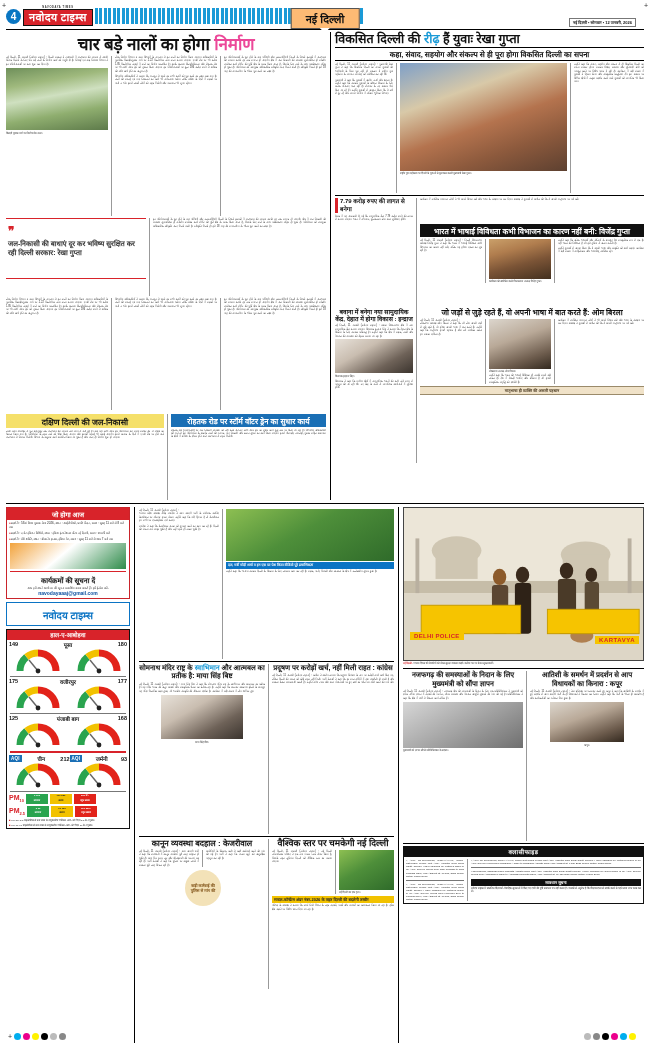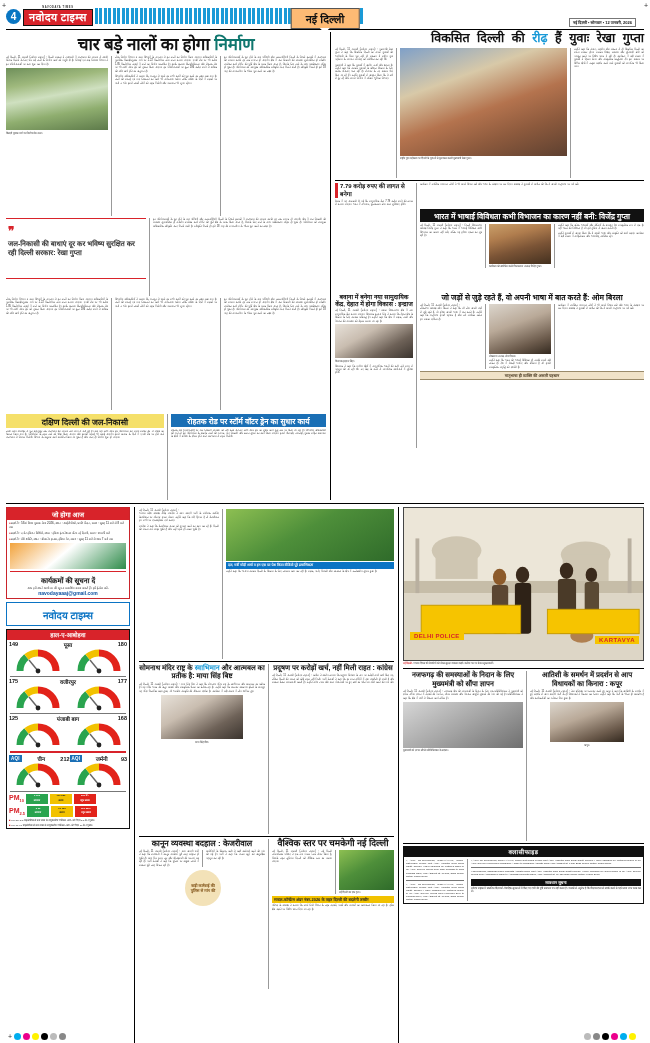--- a/index.html
+++ b/index.html
@@ -30,22 +30,22 @@
 
   
   .cols{display:flex;}
   .sep-v{width:1px;background:#000;margin:0 3px;flex:0 0 1px;}
   .sep-v.g{background:#999;}
 
   
   .redband{background:#e2231a;color:#fff;text-align:center;font-weight:bold;font-size:8.5px;line-height:10px;
            padding:2px 2px;letter-spacing:.1px;}
   .bigheadline{font-weight:bold;font-size:17px;line-height:19px;text-align:center;letter-spacing:-.2px;}
-  .bigheadline .blue{color:#0f766e;}
-  .h2{font-weight:bold;font-size:12.5px;line-height:14px;text-align:right;font-family:Liberation Mono, monospace;}
+  .bigheadline .blue{color:#ec4899;}
+  .h2{font-weight:bold;font-size:12.5px;line-height:14px;text-align:left;}
   .h2 .blue{color:#1a9ad7;}
   .h3{font-weight:bold;font-size:7.6px;line-height:9px;text-align:center;}
   .h4{font-weight:bold;font-size:6.2px;line-height:7.4px;text-align:center;}
   .subhead{font-weight:bold;font-size:7.5px;line-height:9px;text-align:center;border-top:1px solid #000;
            border-bottom:1px solid #000;padding:1.5px 0;}
   .yellowband{background:#f5e06a;font-weight:bold;font-size:8px;text-align:center;padding:1.5px 0;}
   .blueband{background:#1a6fb5;color:#fff;font-weight:bold;font-size:7.6px;text-align:center;padding:1.5px 0;}
 
   
   .ph{position:relative;overflow:hidden;background:#cfcfcf;}
@@ -255,20 +255,21 @@
 
     </div>
 
     <div class="sep-v" style="margin:0 4px;"></div>
 
     <div style="flex:1;">
 
       <div class="h2">
         <span>विकसित दिल्ली की </span><span class="blue">रीढ़</span><span> हैं युवाः रेखा गुप्ता</span>
       </div>
+      <div class="subhead" style="margin-top:1px;">कहा, संवाद, सहयोग और संकल्प से ही पूरा होगा विकसित दिल्ली का सपना</div>
 
       <div class="cols" style="margin-top:2px;height:130px;">
         <div style="width:58px;">
           <div class="txt">नई दिल्ली, 11 जनवरी (नवोदय टाइम्स) : मुख्यमंत्री रेखा गुप्ता ने कहा कि विकसित दिल्ली का सपना युवाओं की भागीदारी के बिना पूरा नहीं हो सकता। वे राष्ट्रीय युवा महोत्सव के समापन समारोह को संबोधित कर रही थीं।</div>
           <div class="txt" style="margin-top:2px;">मुख्यमंत्री ने कहा कि युवाओं में असीम ऊर्जा और क्षमता है। उन्होंने कहा कि सरकार युवाओं के कौशल विकास के लिए अनेक योजनाएं चला रही है। रोजगार के नए अवसर पैदा किए जा रहे हैं। उन्होंने युवाओं से आह्वान किया कि वे नशे से दूर रहें और समाज निर्माण में सक्रिय भूमिका निभाएं।</div>
         </div>
         <div class="sep-v g"></div>
         <div style="flex:1;">
           <div class="ph p-crowd" style="height:108px;"></div>
           <div class="cap">राष्ट्रीय युवा महोत्सव पर दिल्ली के युवाओं से मुलाकात करती मुख्यमंत्री रेखा गुप्ता।</div>

